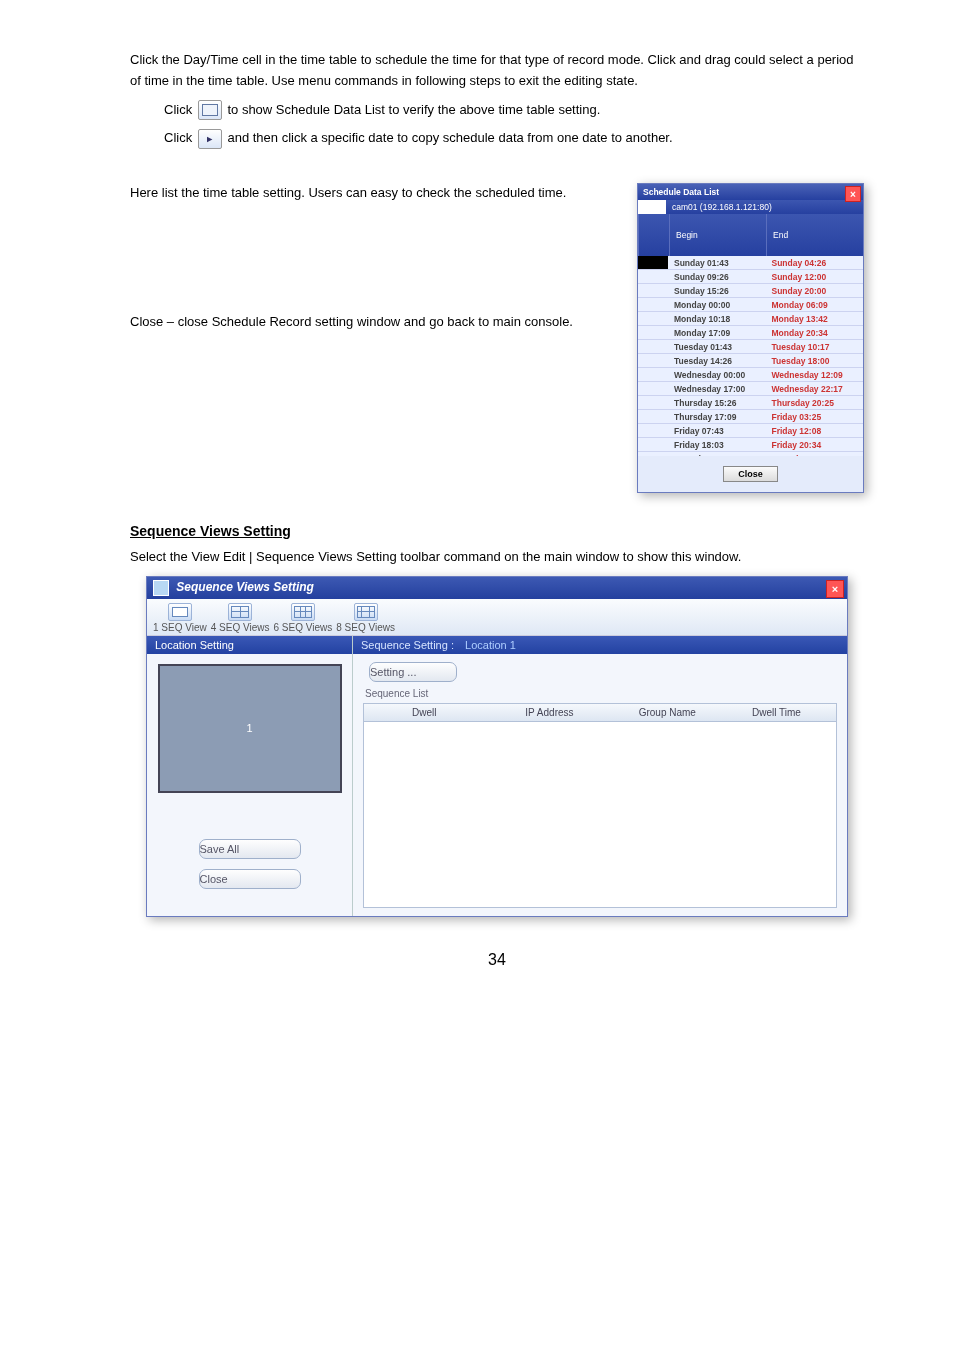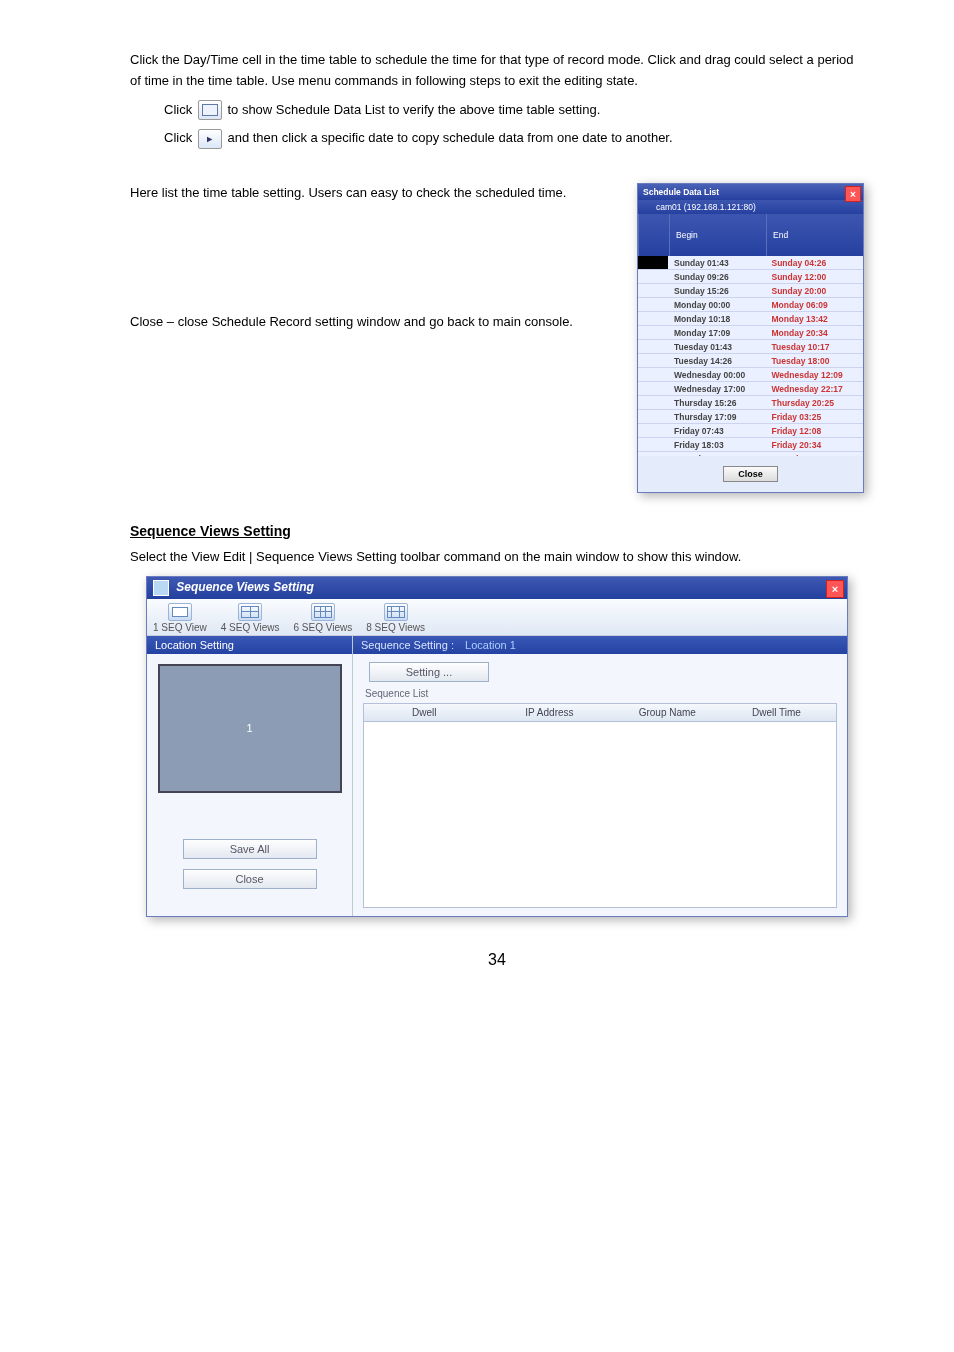--- a/index.html
+++ b/index.html
@@ -79,21 +79,22 @@
     background:#f55;
     border:1px solid #c22;
     color:#fff;
     font-size:10px;
     display:flex;align-items:center;justify-content:center;
     font-weight:bold;
   }
   .sched-sub{
     background:linear-gradient(#3c56b0,#2640a0);
     color:#fff;
-    padding:2px 18px;
+    padding:2px 6px;
+    margin-left:28px;
   }
   .sched-head{
     background:linear-gradient(#3c56b0,#2640a0);
     color:#fff;
     display:flex;
   }
   .sched-head div{
     padding:16px 6px;
     border-left:1px solid #5a6ebd;
   }
@@ -161,21 +162,21 @@
     color:#fff;
     font-size:11px;
     display:flex;align-items:center;justify-content:center;
     font-weight:bold;
     font-style:normal;
   }
   .seq-toolbar{
     background:linear-gradient(#fafcfe,#dfe8f5);
     padding:4px 6px 2px 6px;
     display:flex;
-    gap:14px;
+    gap:4px;
     font-size:10px;
     color:#555;
   }
   .seq-tbitem{
     display:flex;
     flex-direction:column;
     align-items:center;
     cursor:pointer;
   }
   .seq-tbitem .glyph{
@@ -228,27 +229,27 @@
   .loc-preview .num{
     position:absolute;
     left:0;right:0;top:0;bottom:0;
     display:flex;align-items:center;justify-content:center;
     color:#fff;font-size:11px;
   }
   .btn{
     display:block;
     margin:10px auto 0 auto;
     width:100px;
-    padding:3px 16px;
-    text-align:center;
+    padding:3px 0;
+    text-align:left;
     font-size:11px;
     color:#556;
     background:linear-gradient(#fefefe,#e3e8f0);
     border:1px solid #9fb0cb;
-    border-radius:0;
+    border-radius:7px;
   }
   .btn.small{width:86px;font-size:11px;}
   .seq-right{
     flex:1;
     display:flex;
     flex-direction:column;
   }
   .seq-right-head{
     background:linear-gradient(#3a58b6,#2342a2);
     color:#d7e4ff;

